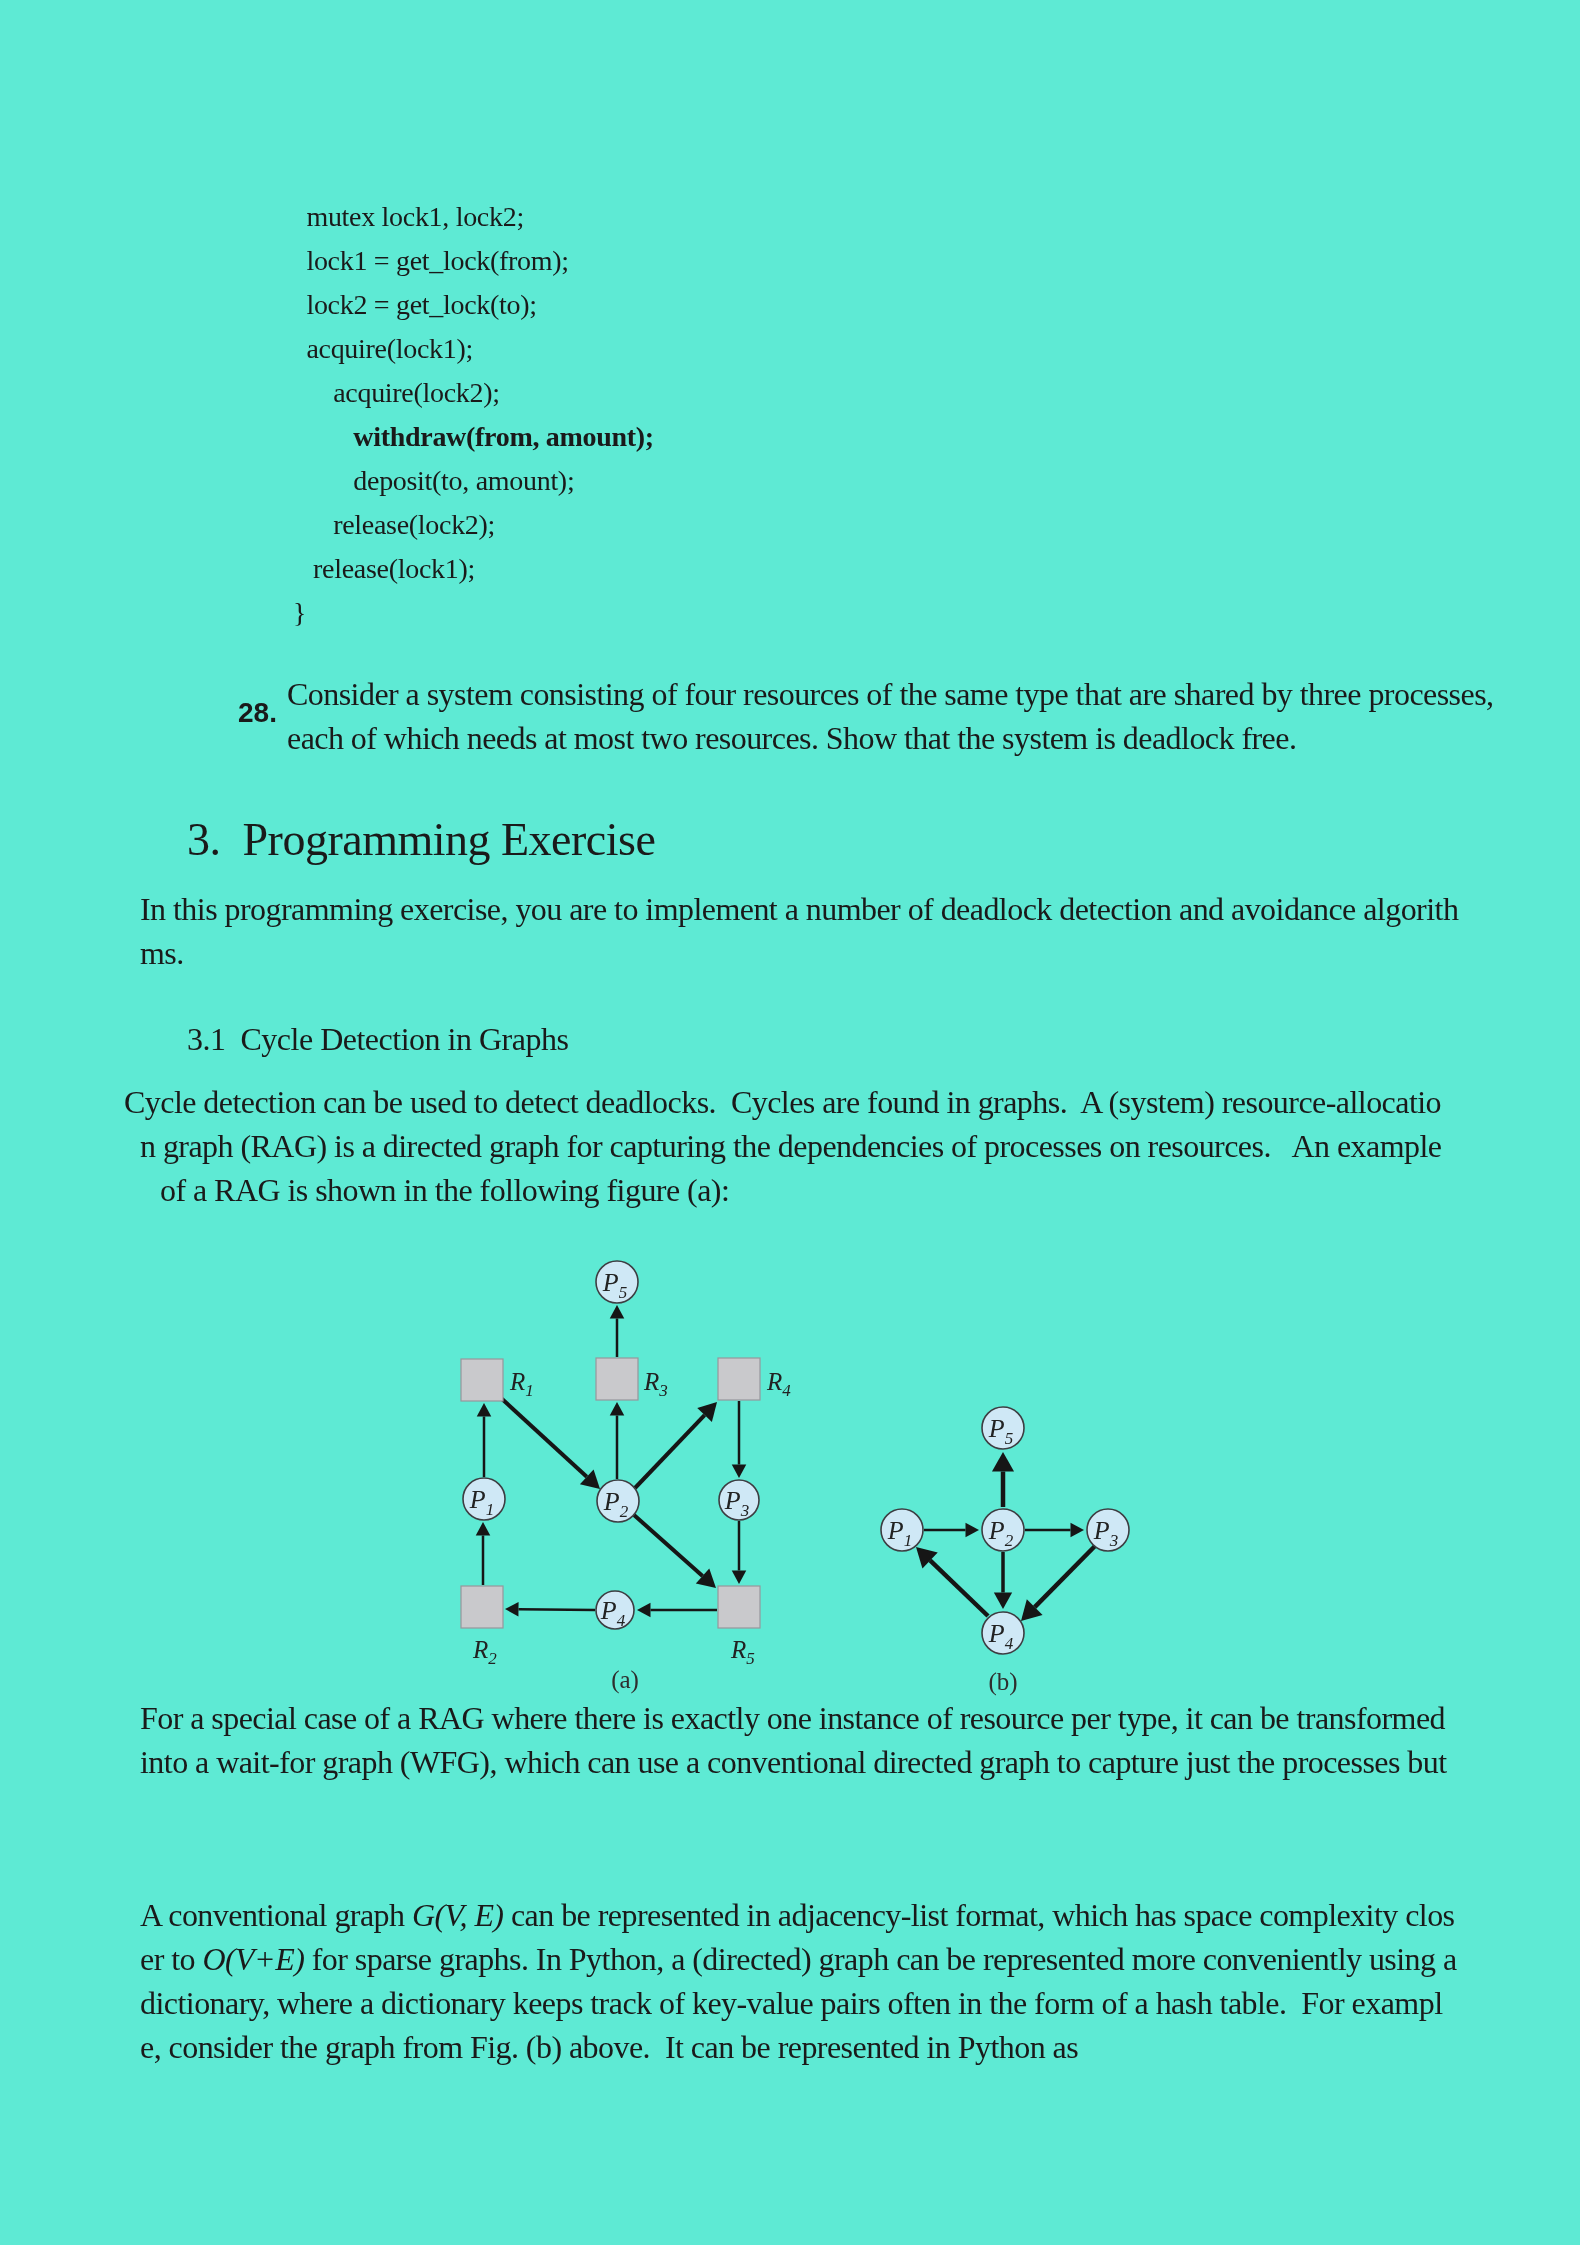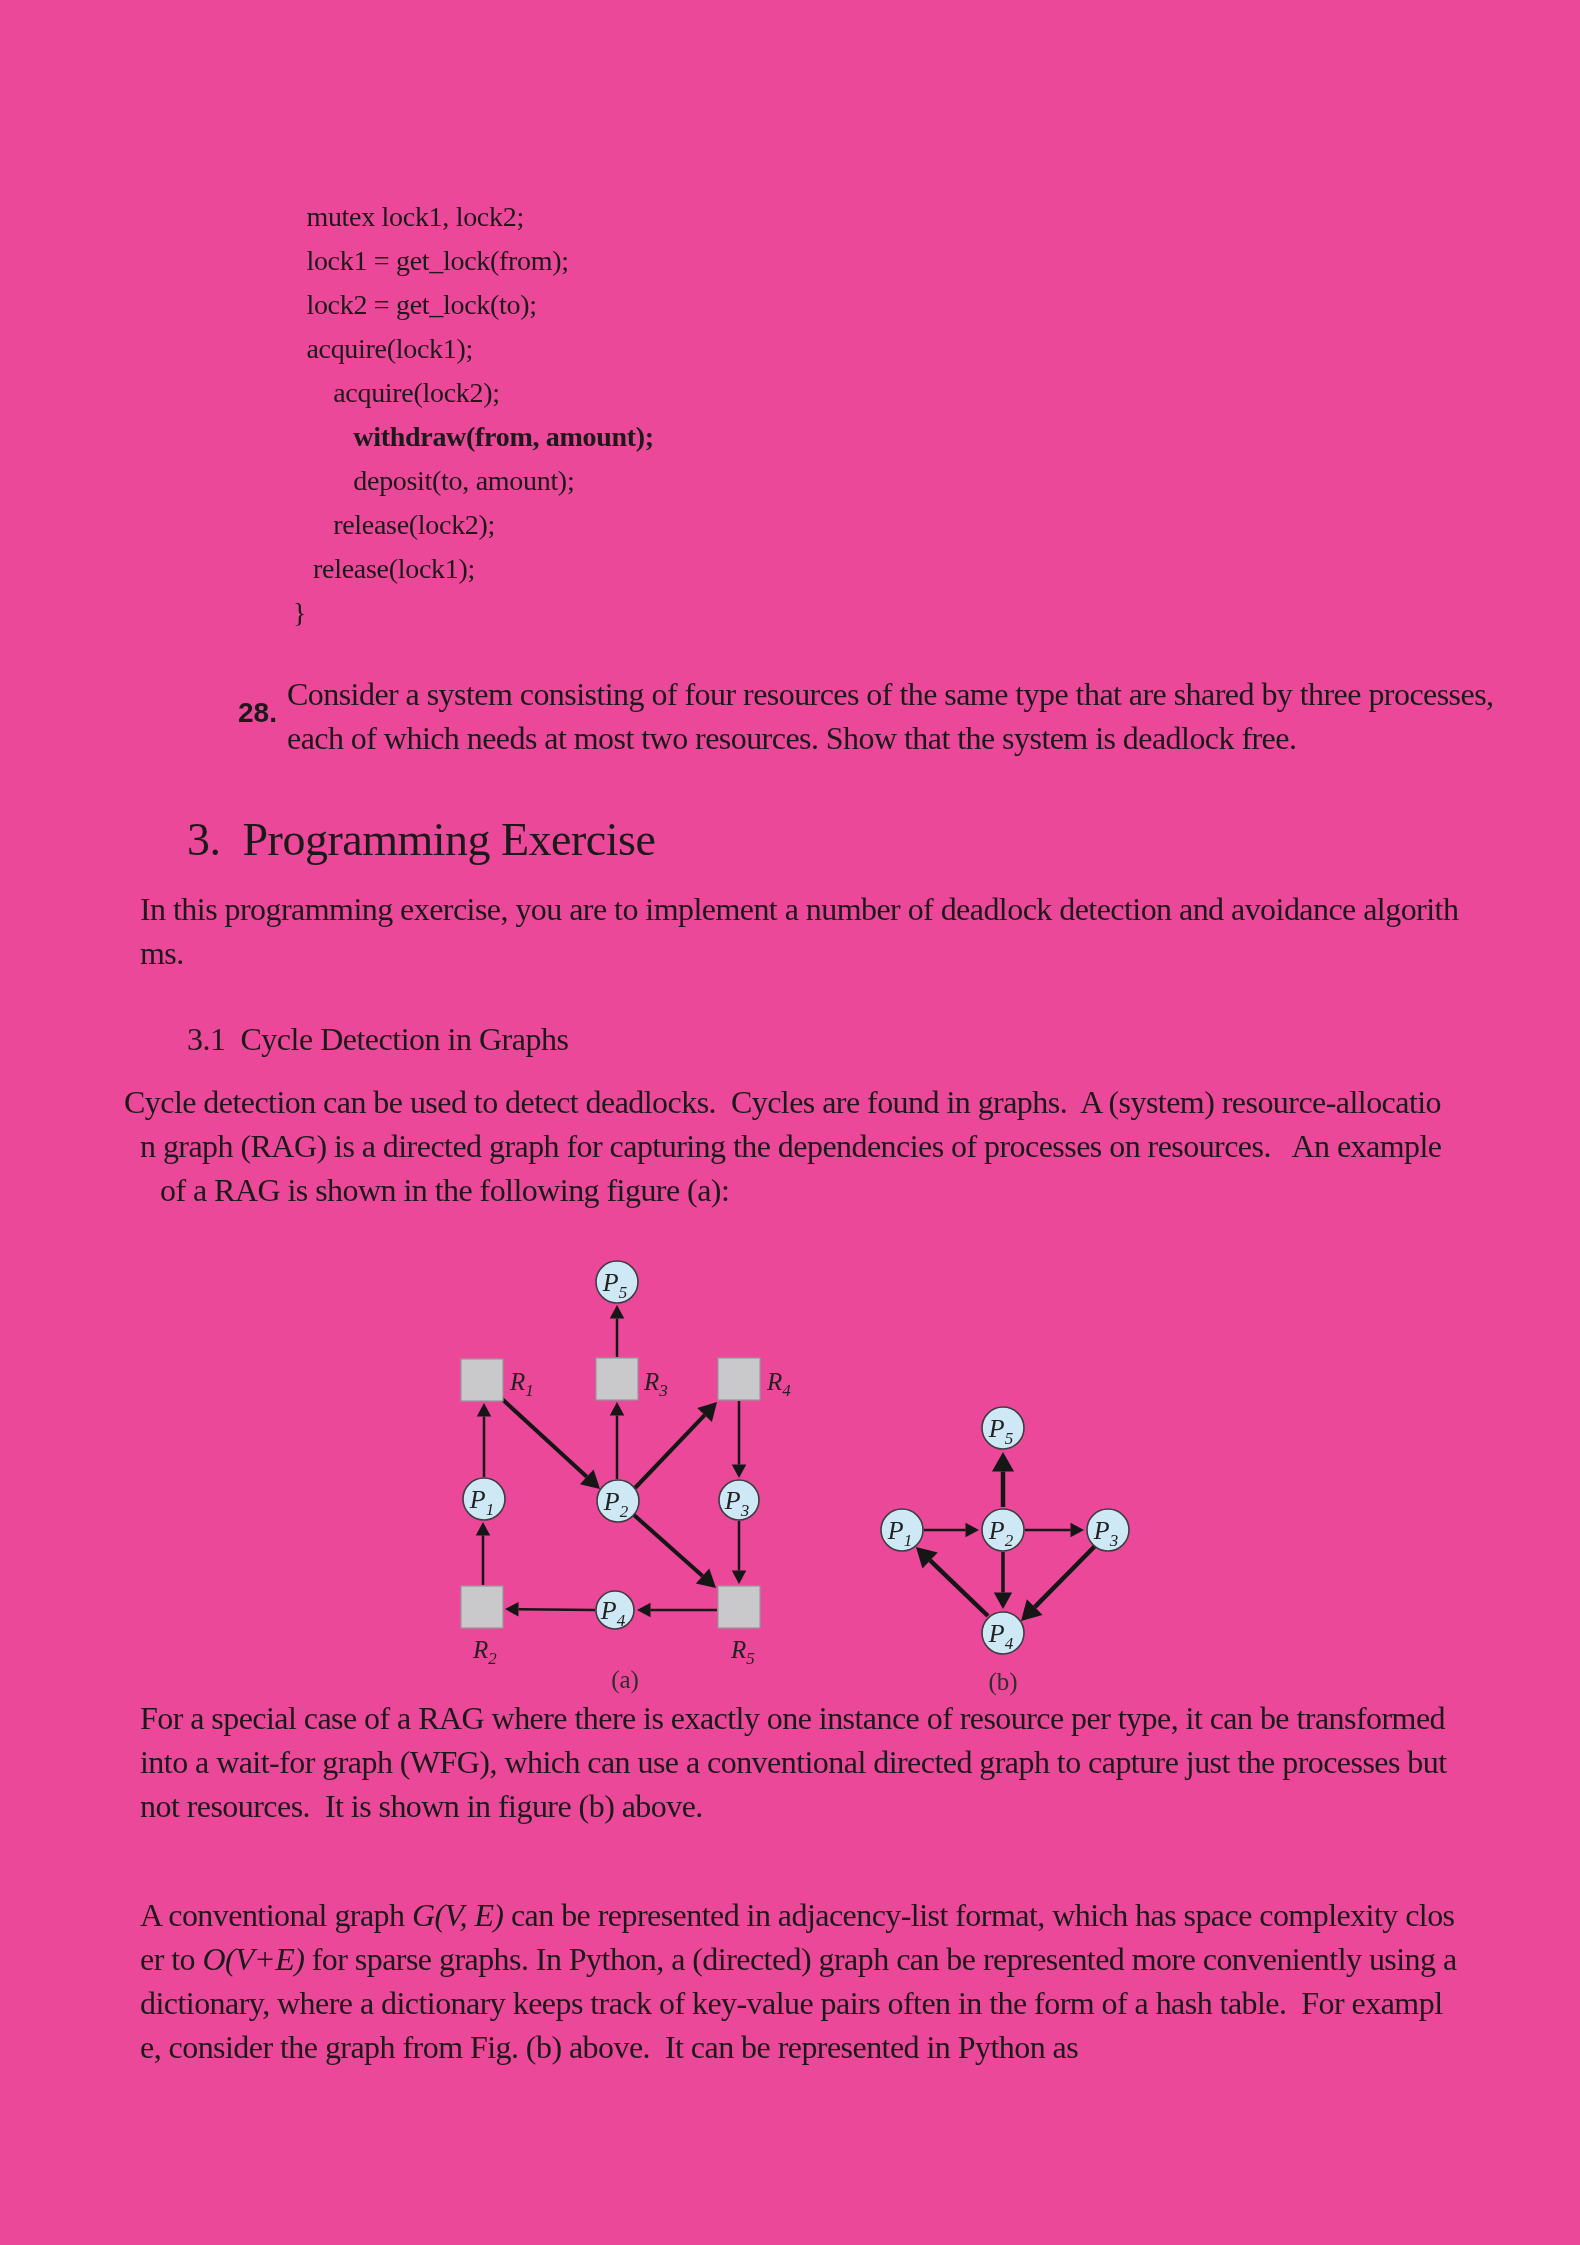--- a/index.html
+++ b/index.html
@@ -1,19 +1,19 @@
 <!DOCTYPE html>
 <html><head>
 <meta charset="utf-8">
 <style>
   html,body{margin:0;padding:0;background:#e8e8e8;}
   #page{
     position:relative;
     width:1580px;height:2245px;
-    background:#ec4899;
+    background:#5eead4;
     font-family:"Liberation Serif", serif;
     color:#1a1a1a;
     overflow:hidden;
   }
   .abs{position:absolute;white-space:pre;}
   .code-line{
     font-family:"Liberation Serif", serif;
     font-size:28px;line-height:1.25;letter-spacing:-0.3px;
   }
   .body-line{
@@ -136,20 +136,19 @@
         <circle cx="1003" cy="1633" r="21" fill="#cfe8f6" stroke="#3d3d42" stroke-width="1.6"></circle>
         <text x="1001" y="1642" fill="#222222" font-size="26" font-style="italic" text-anchor="middle" font-family="&quot;Liberation Serif&quot;, serif">P<tspan font-size="17" dy="7">4</tspan></text>
       </g>
     </svg>
 
   <div class="abs fig-caption" style="left:595px;top:1666px;">(a)</div>
   <div class="abs fig-caption" style="left:973px;top:1668px;">(b)</div>
 
   <div class="abs body-line" style="left:140px;top:1697px;">For a special case of a RAG where there is exactly one instance of resource per type, it can be transformed</div>
   <div class="abs body-line" style="left:140px;top:1741px;">into a wait-for graph (WFG), which can use a conventional directed graph to capture just the processes but</div>
-  <div class="abs body-line" style="left:140px;top:1785px;">not resources.  It is shown in figure (b) above.</div>
 
   <div class="abs body-line" style="left:140px;top:1894px;"><span>A conventional graph </span><span class="math-italic">G(V, E)</span><span> can be represented in adjacency-list format, which has space complexity clos</span></div>
   <div class="abs body-line" style="left:140px;top:1938px;"><span>er to </span><span class="math-italic">O(V+E)</span><span> for sparse graphs. In Python, a (directed) graph can be represented more conveniently using a</span></div>
   <div class="abs body-line" style="left:140px;top:1982px;">dictionary, where a dictionary keeps track of key-value pairs often in the form of a hash table.  For exampl</div>
   <div class="abs body-line" style="left:140px;top:2026px;">e, consider the graph from Fig. (b) above.  It can be represented in Python as</div>
 
 </div>
 
 </body></html>

